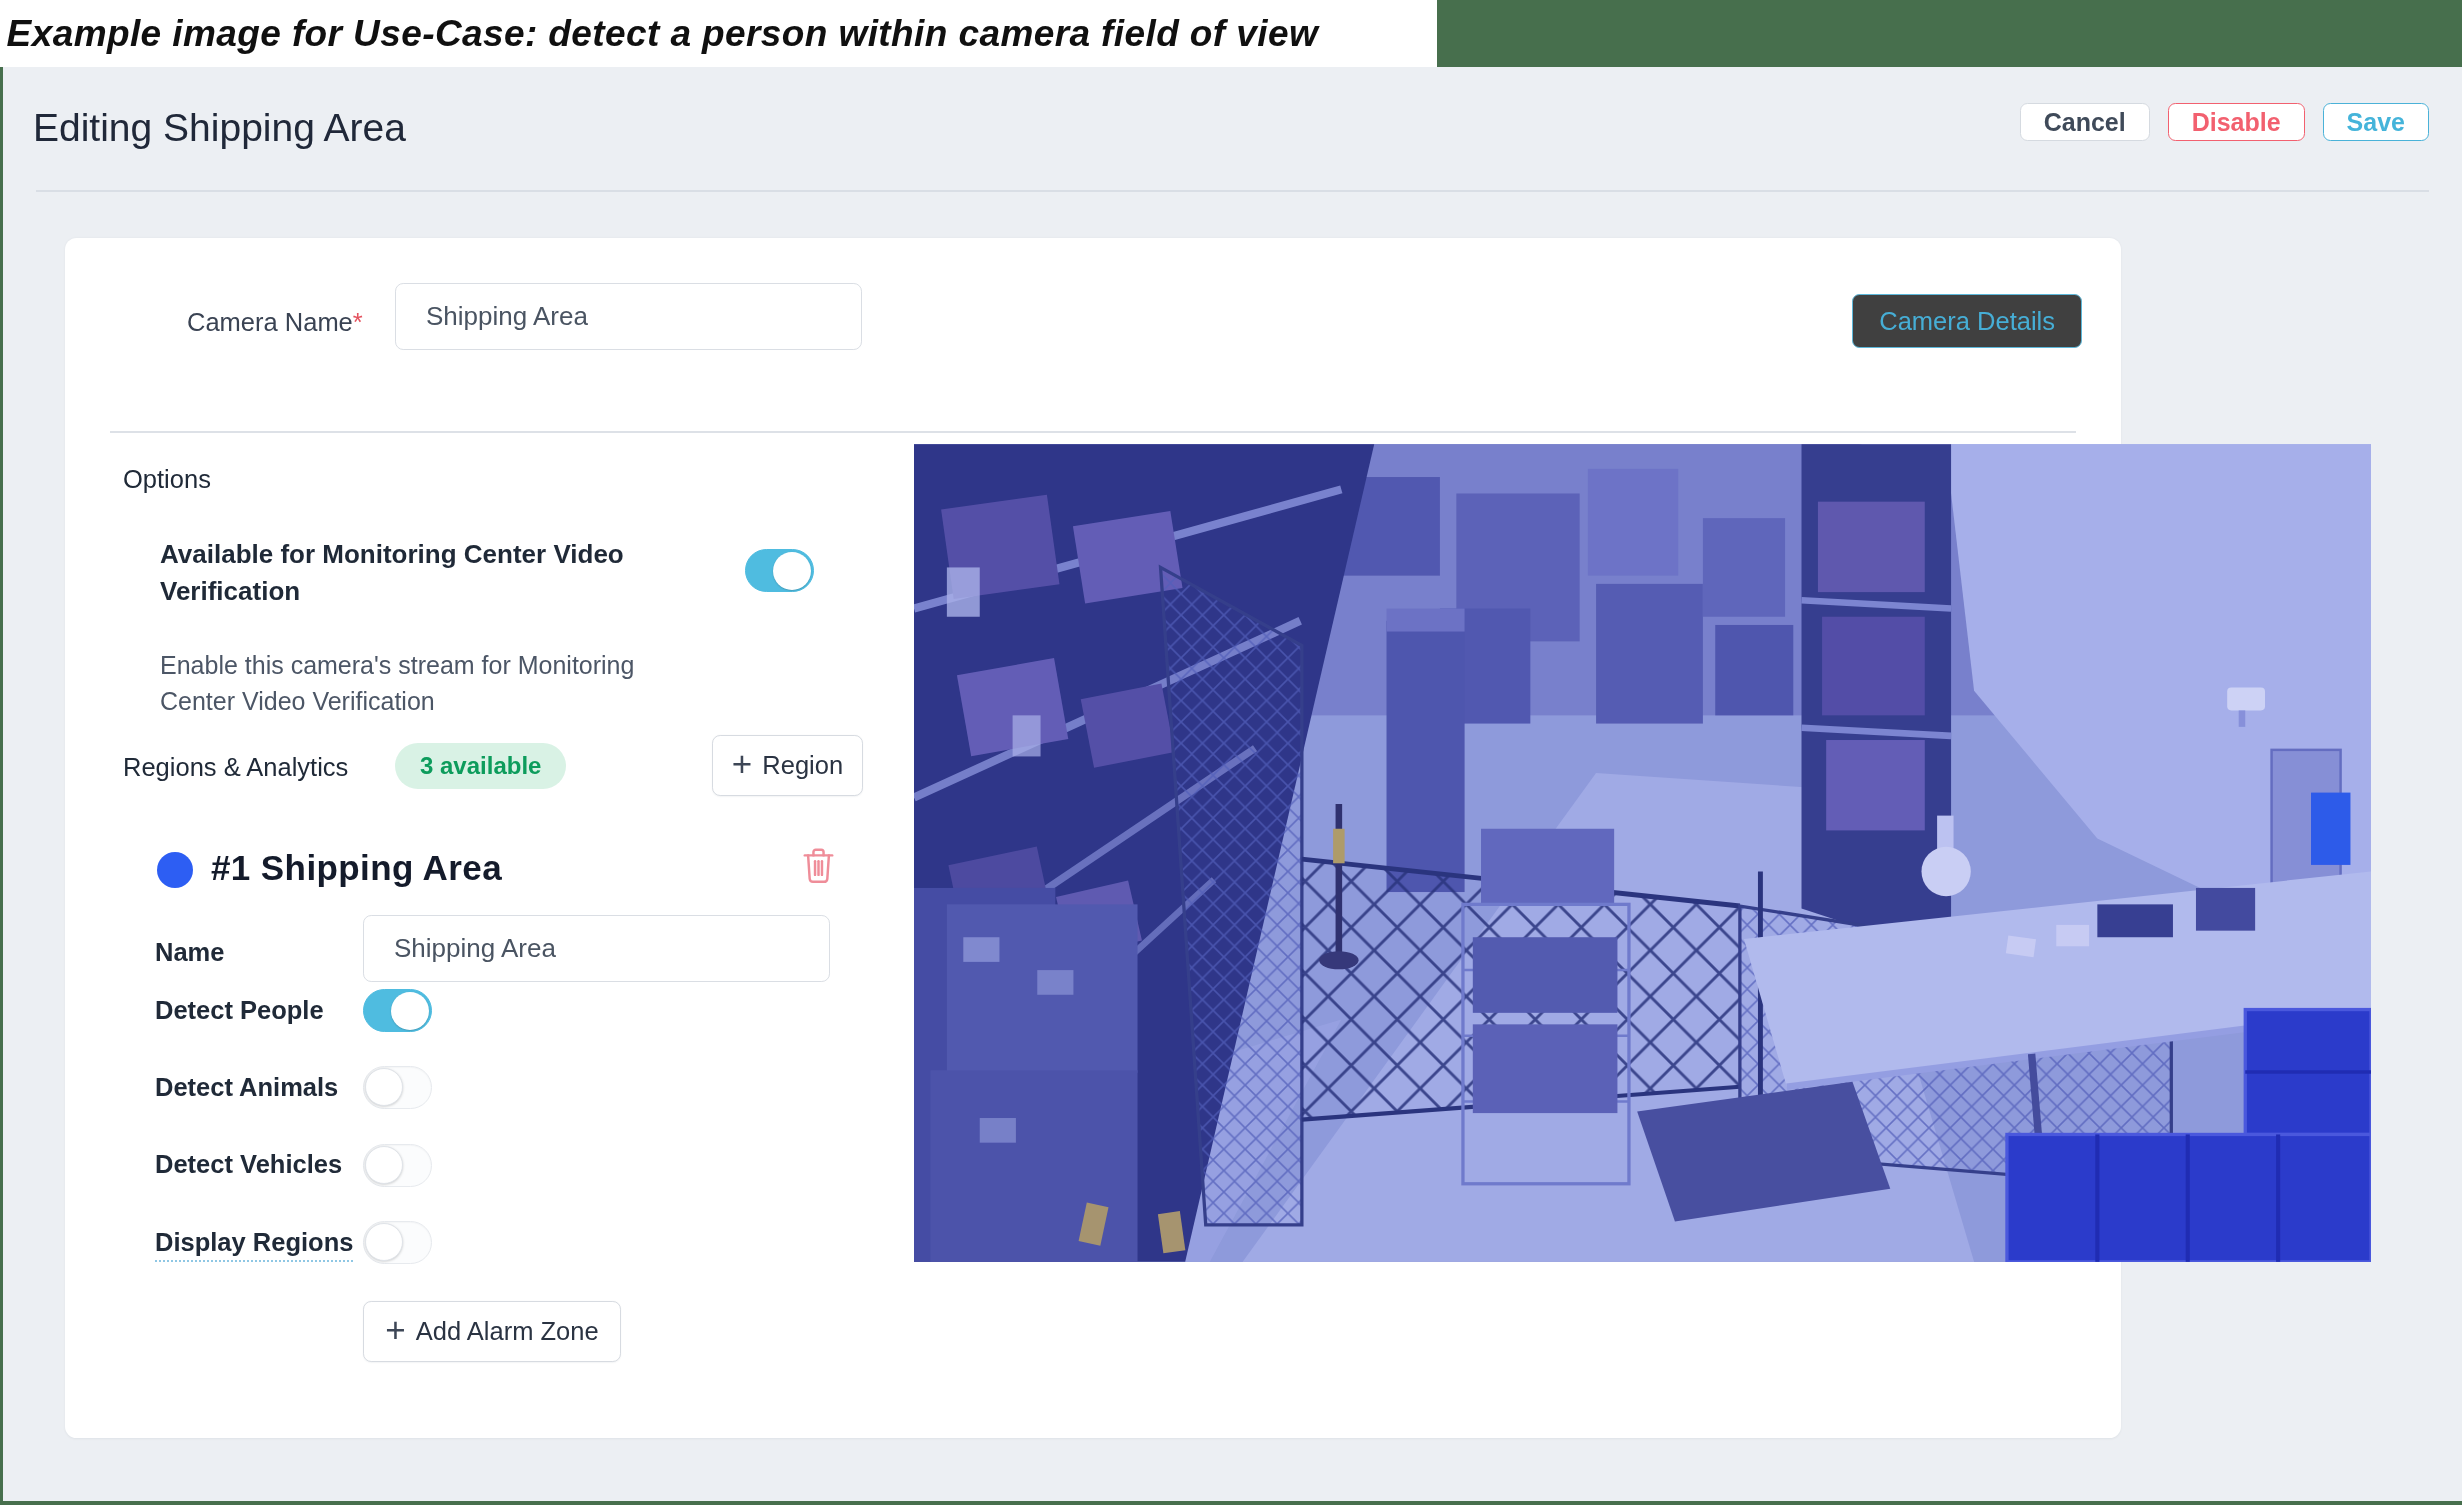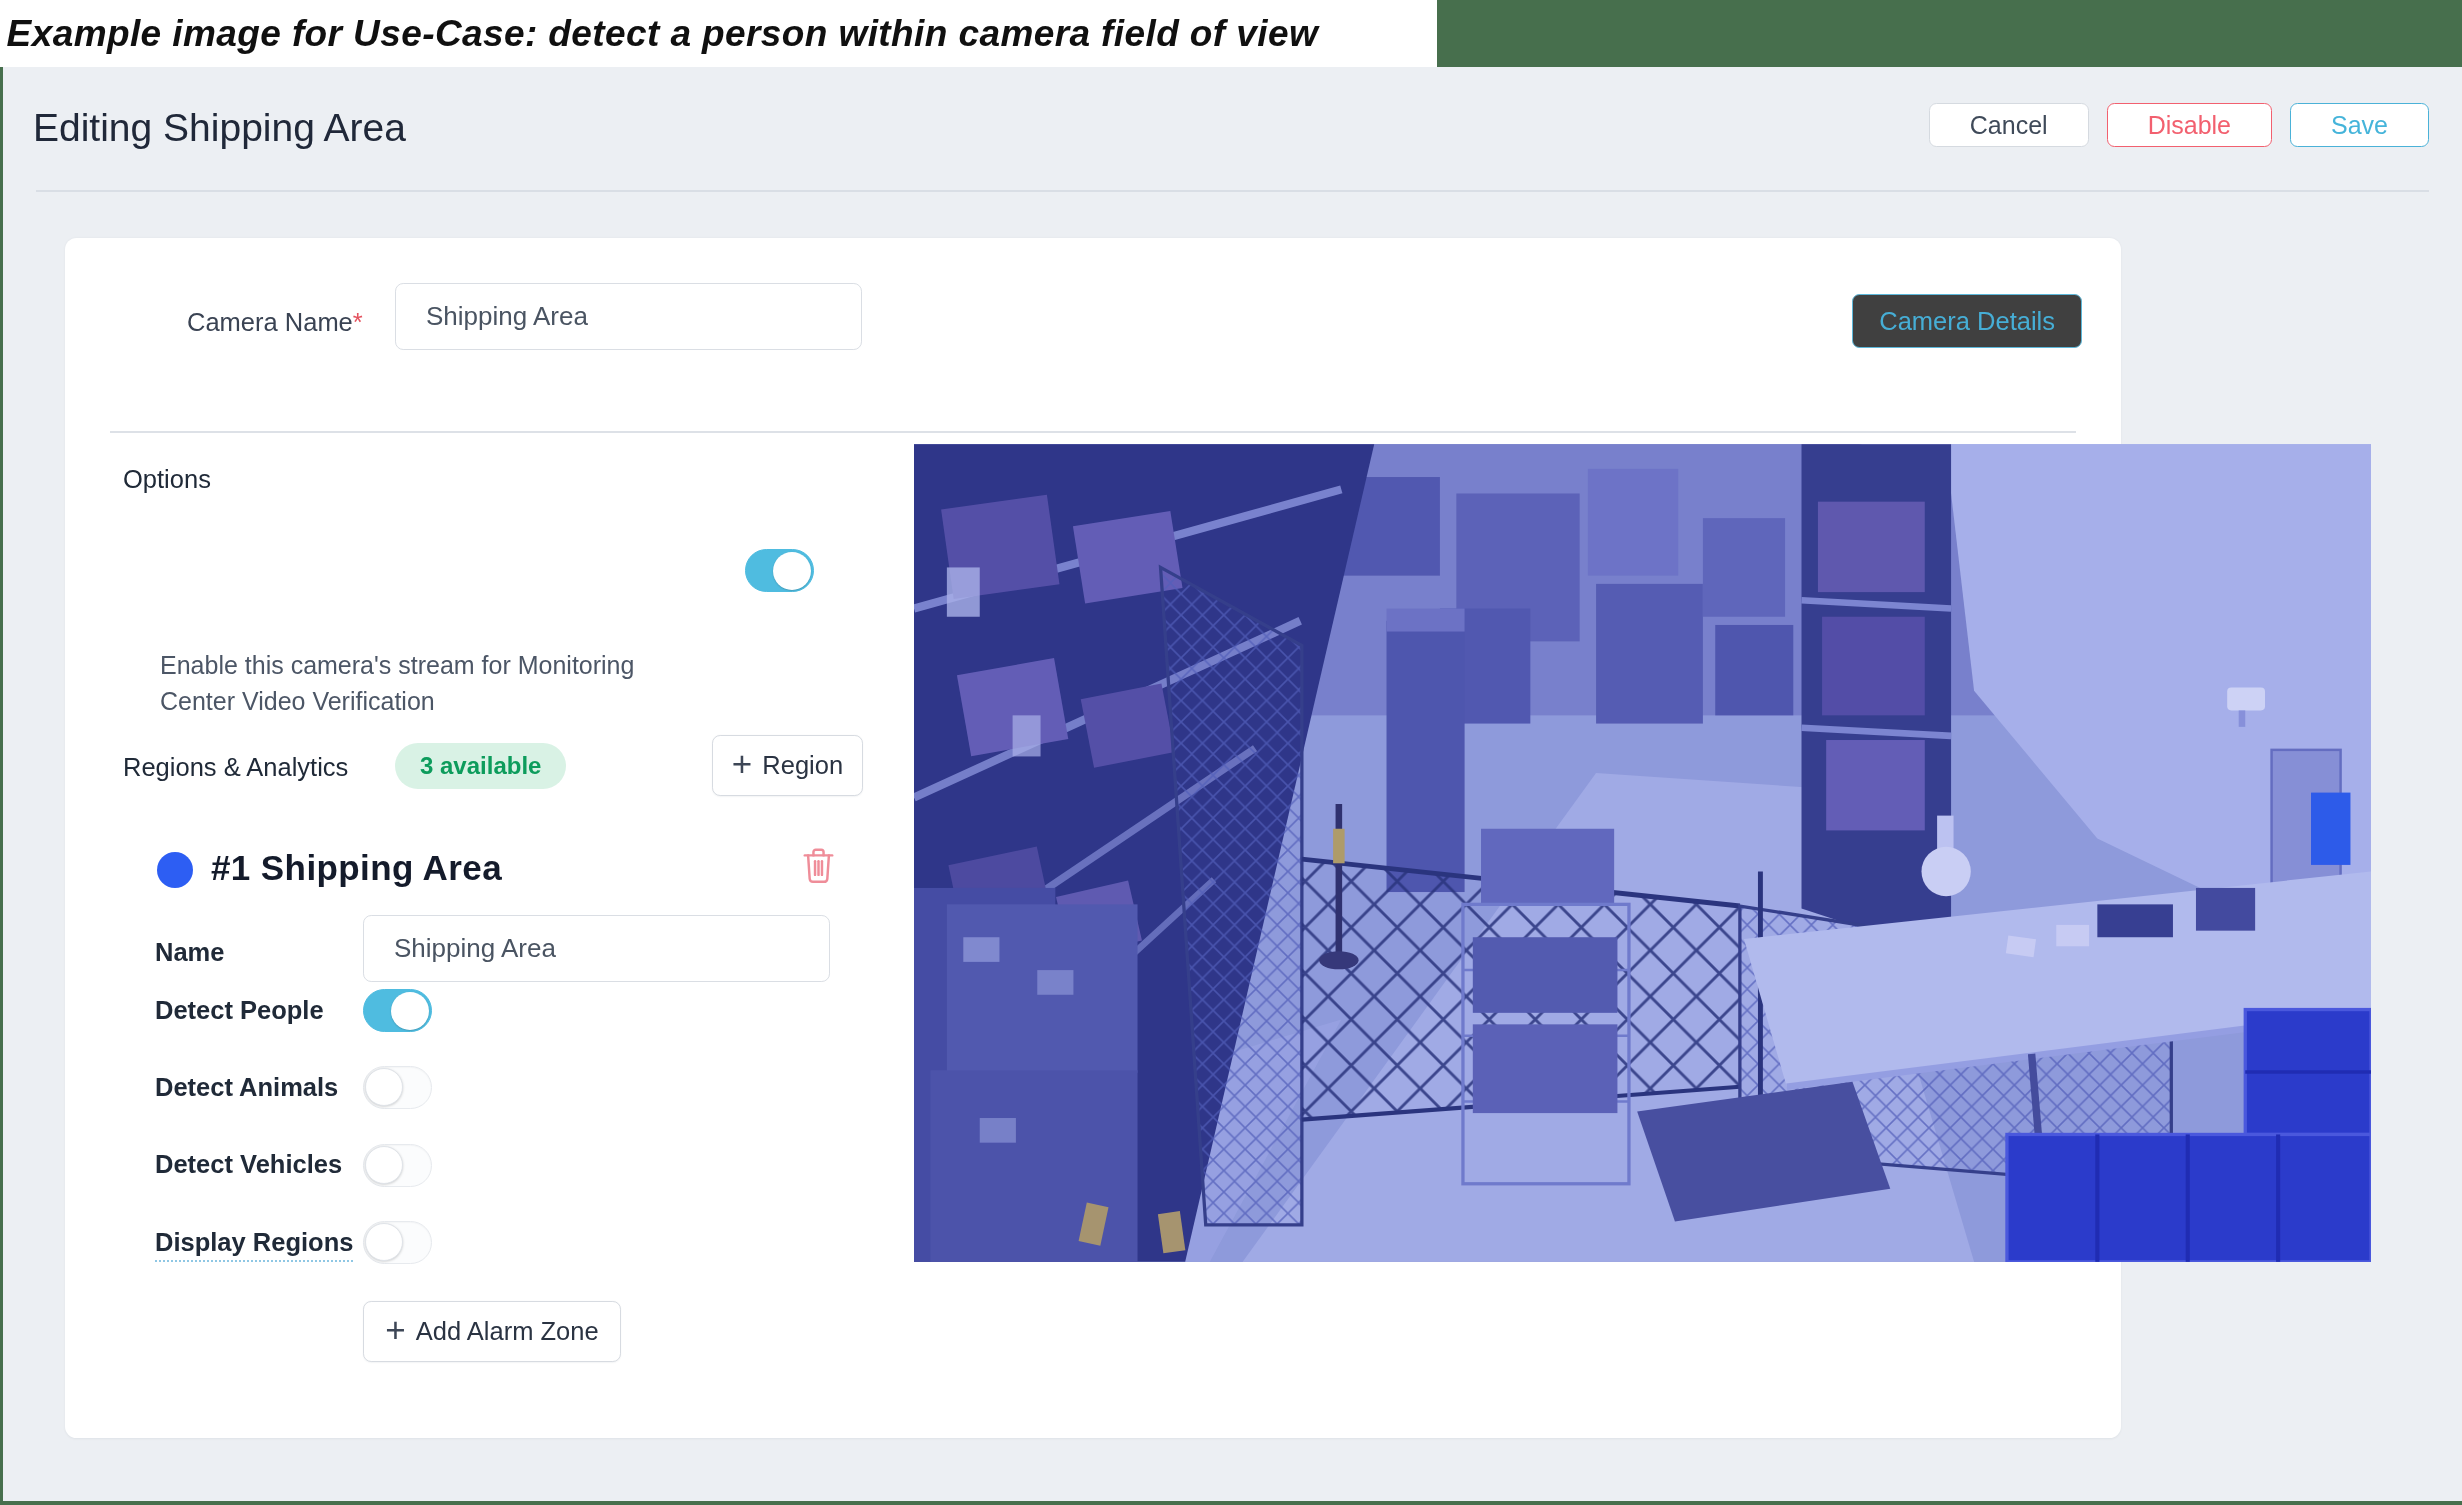--- a/index.html
+++ b/index.html
@@ -20,23 +20,23 @@
   
   .frame{
     position:absolute;left:0;top:67px;right:0;bottom:0;background:#eceff3;
     border-left:3.3px solid #476f4d;border-bottom:5px solid #476f4d;box-sizing:border-box;
   }
   .page-title{
     position:absolute;left:30px;top:39px;font-size:39px;font-weight:500;color:#202839;
   }
   .header-actions{position:absolute;right:33px;top:36px;display:flex;gap:18px;}
   .btn{
-    display:flex;align-items:center;justify-content:center;height:44px;
+    display:flex;align-items:center;justify-content:center;height:38px;
     background:#ffffff;border-radius:7.4px;font-size:25px;cursor:pointer;box-sizing:border-box;
-    padding:0 40px;white-space:nowrap;
+    padding:0 23px;white-space:nowrap;font-weight:bold;
   }
   .btn-cancel{border:1.6px solid #d5dae0;color:#3f4a59;}
   .btn-disable{border:1.6px solid #f2606f;color:#f2606f;}
   .btn-save{border:1.6px solid #4ab2d8;color:#45b4da;text-align:right;}
   .header-divider{position:absolute;left:33px;right:33px;top:123px;height:1.6px;background:#d9dee5;}
 
   
   .card{
     position:absolute;left:62px;top:171px;width:2056px;height:1200px;background:#ffffff;
     border-radius:11.5px;box-shadow:0 0.8px 2.5px rgba(20,30,50,.06);
@@ -127,20 +127,21 @@
       <span>Camera Name</span><span class="req">*</span>
     </div>
     <input class="text-input" style="left: 330px; top: 45px;" value="Shipping Area">
 
     <div class="camera-details-btn">Camera Details</div>
 
     <div class="card-divider"></div>
 
     <div class="section-heading" style="left:58px;top:227px;">Options</div>
 
+    <div class="monitoring-label">Available for Monitoring Center Video Verification</div>
     <div class="toggle on" style="left:680px;top:311px;">
       <div class="knob"></div>
     </div>
     <div class="monitoring-desc">Enable this camera's stream for Monitoring Center Video Verification</div>
 
     <div class="section-heading" style="left:58px;top:515px;">Regions &amp; Analytics</div>
     <div class="badge">3 available</div>
     <div class="outline-btn" style="left:647px;top:497px;width:151px;height:61px;">
       <span class="plus">+</span>
       <span>Region</span>

